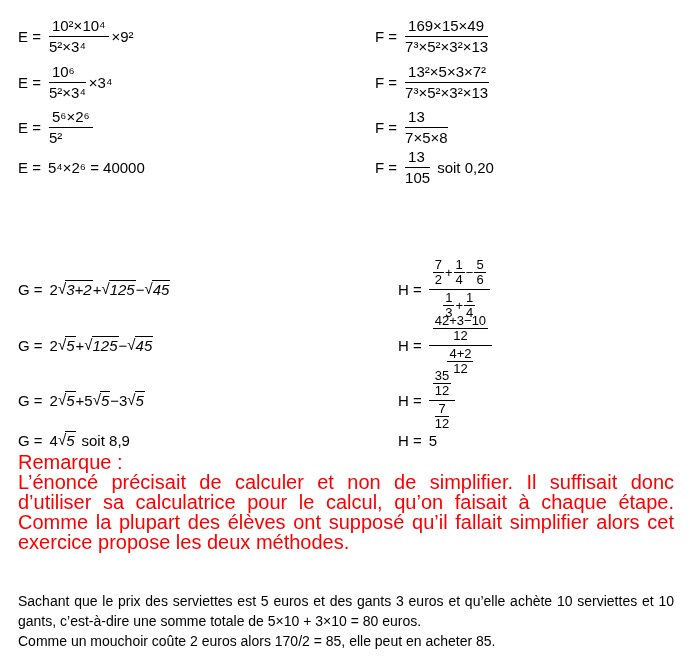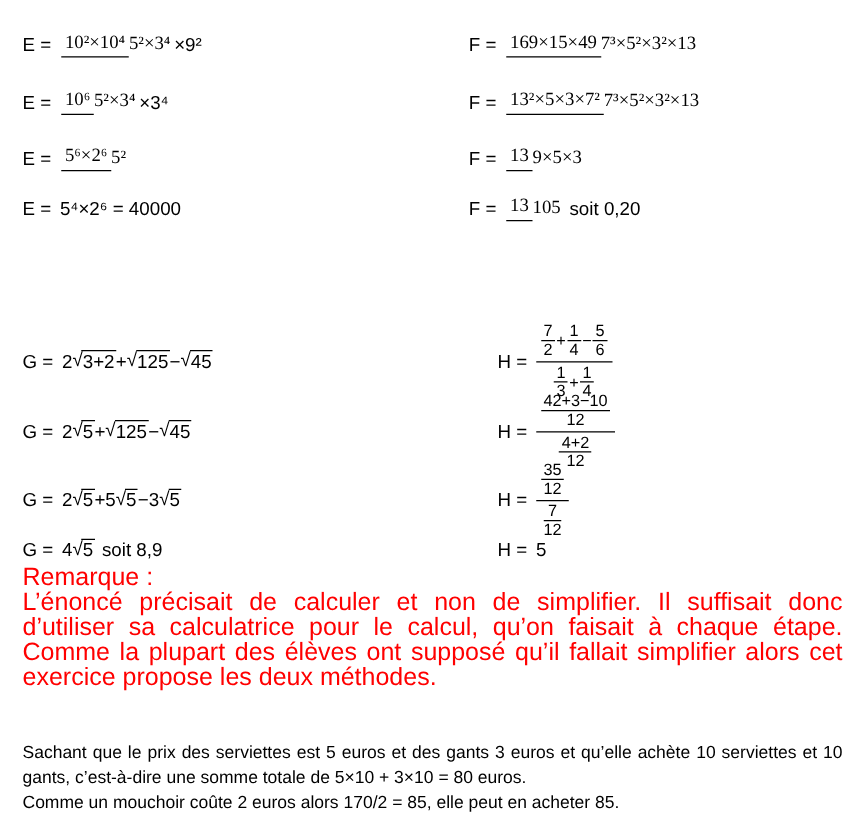--- a/index.html
+++ b/index.html
@@ -16,30 +16,30 @@
   .cl{width:357px;display:flex;align-items:center;}
   .cr{flex:1;display:flex;align-items:center;}
   .sec1 .r1{height:48px}.sec1 .r2{height:44px}.sec1 .r3{height:46px}.sec1 .r4{height:34px}
   .spacer{height:76px}
   .sec2 .r1{height:58px}.sec2 .r2{height:54px}.sec2 .r3{height:56px}.sec2 .r4{height:24px}
   .sec2 .cr{padding-left:23px;}
 
   .expr{display:flex;align-items:center;font-size:15px;white-space:pre;}
   .lhs{margin-right:7px;}
 
-  .frac{display:inline-flex;text-align:left;margin:0 1px;font-family:Liberation Serif, serif;}
+  .frac{display:inline-flex;flex-direction:column;text-align:left;margin:0 1px;}
   .frac .num{border-bottom:1.5px solid #000;padding:0 3px 1px 3px;line-height:1.15;}
   .frac .den{padding-top:1px;line-height:1.15;}
   .after{margin-left:2px;}
   .after.sp{margin-left:6px;}
 
   .sq{display:inline-flex;align-items:flex-start;}
   .rsign{line-height:1.2;}
   .rad{display:inline-block;border-top:1.5px solid #000;line-height:1.2;
-       padding:0 1px;margin-left:-1px;}
+       padding:0 1px;margin-left:-1px;font-style:italic;}
 
   .bfrac{display:inline-flex;flex-direction:column;align-items:center;vertical-align:middle;}
   .bnum{display:flex;align-items:center;border-bottom:1.5px solid #000;padding:0 4px 1px 4px;}
   .bden{display:flex;align-items:center;padding-top:1px;}
   .sfrac{display:inline-flex;flex-direction:column;text-align:center;
          font-size:13px;line-height:1.1;}
   .sfrac .sn{border-bottom:1.3px solid #000;padding:0 2px;}
   .sfrac .sd{padding-top:0px;}
   .hop{margin:0 1px;font-size:13px;}
 
@@ -92,21 +92,21 @@
     <div class="mrow r3">
       <div class="cl">
         <div class="expr">
           <span class="lhs">E =</span>
           <span class="frac"><span class="num">5⁶×2⁶</span><span class="den">5²</span></span>
         </div>
       </div>
       <div class="cr">
         <div class="expr">
           <span class="lhs">F =</span>
-          <span class="frac"><span class="num">13</span><span class="den">9×5×3</span></span>
+          <span class="frac"><span class="num">13</span><span class="den">7×5×8</span></span>
         </div>
       </div>
     </div>
 
     <div class="mrow r4">
       <div class="cl">
         <div class="expr">
           <span class="lhs">E =</span>
           <span>5⁴×2⁶ = 40000</span>
         </div>

